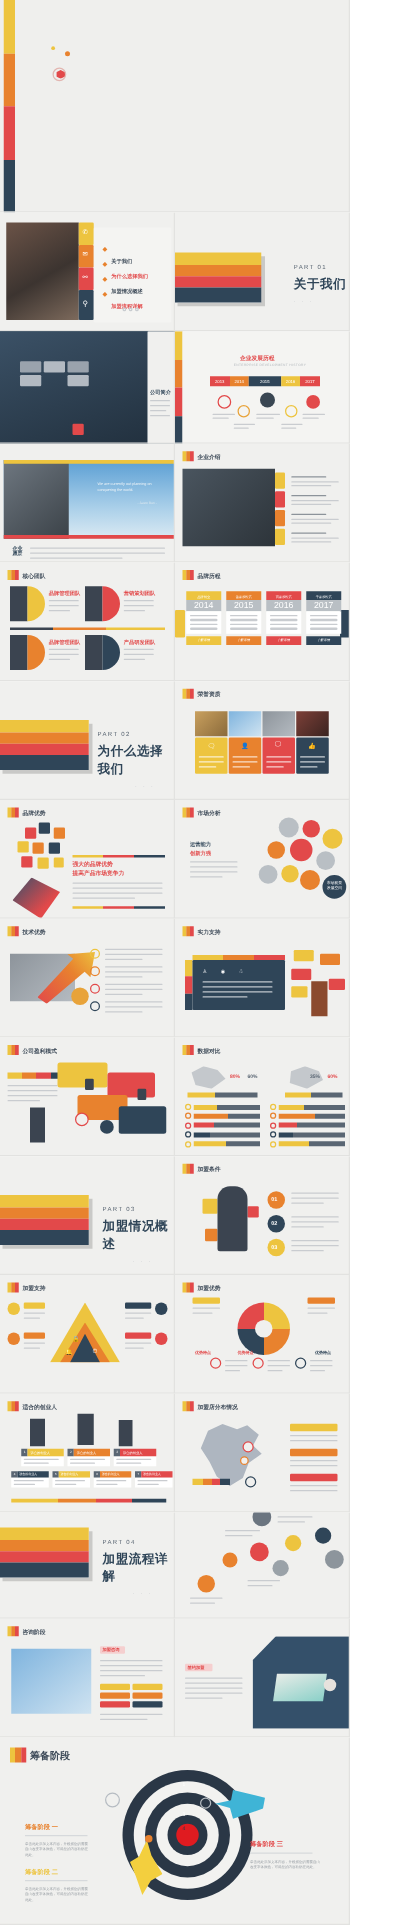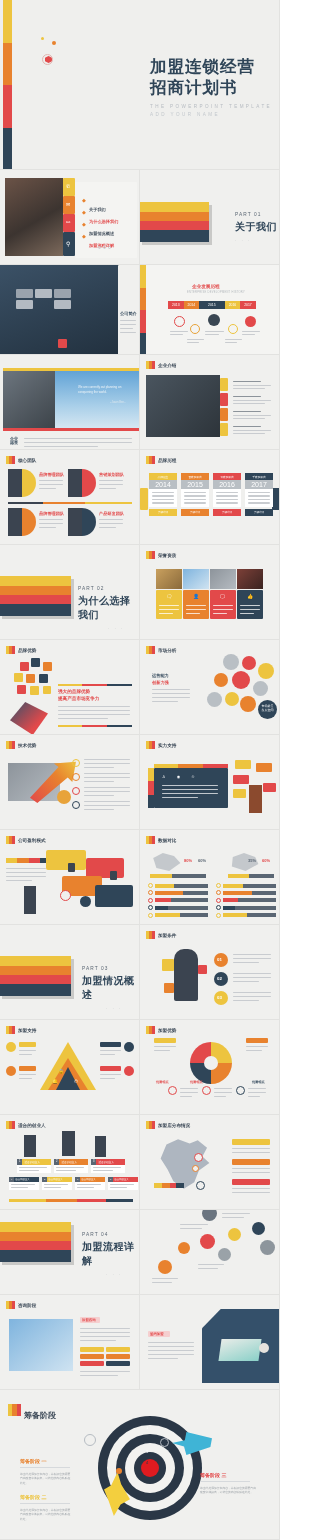--- a/index.html
+++ b/index.html
@@ -86,26 +86,20 @@
     <div class="cover-bars">
       <i style="background:#edc43f"></i>
         <i style="background:#e8822e"></i>
         <i style="background:#e2494a"></i>
         <i style="background:#2f4558"></i>
     </div>
     <div class="dot" style="left:41px;top:37px;width:3px;height:3px;background:#edc43f;"></div>
     <div class="dot" style="left:52px;top:41px;width:4px;height:4px;background:#e8822e;"></div>
     <div class="dot" style="left:45px;top:56px;width:7px;height:7px;background:#e2494a;clip-path:polygon(50% 0,100% 25%,100% 75%,50% 100%,0 75%,0 25%);border-radius:0;"></div>
     <div class="dot" style="left:42px;top:54px;width:11px;height:11px;border:.6px solid #e2b6b1;background:transparent;"></div>
-    <div class="cover-title">
-      <div class="t1">加盟连锁经营</div>
-      <div class="t2">招商计划书</div>
-      <div class="s1">THE  POWERPOINT  TEMPLATE</div>
-      <div class="s2">ADD YOUR NAME</div>
-    </div>
   </div>
 
   <div class="slide col-l" style="top:170px;height:95px;">
     <div class="pic" style="left:5px;top:8px;width:58px;height:78px;background:linear-gradient(150deg,#6b5347,#3c3430 55%,#7d6a5c);"></div>
     <div class="chip" style="left:63px;top:8px;width:12px;height:18px;background:#edc43f;"></div>
     <div class="chip" style="left:63px;top:26px;width:12px;height:18px;background:#e8822e;"></div>
     <div class="chip" style="left:63px;top:44px;width:12px;height:18px;background:#e2494a;"></div>
     <div class="chip" style="left:63px;top:62px;width:12px;height:24px;background:#2f4558;"></div>
     <div style="position:absolute;left:66px;top:13px;font-size:5px;color:#fff;">✆</div>
     <div style="position:absolute;left:66px;top:31px;font-size:5px;color:#fff;">✉</div>
@@ -902,21 +896,21 @@
   </div>
 
   <div class="slide full" style="top:1390px;height:150px;">
     <div class="sec-head" style="left:8px;top:8px;">
       <span class="plate" style="left:-4px;right:-12px;top:-4px;bottom:-4px;"></span>
       <span class="mk" style="width:13px;height:12px;">
           <i style="background:#edc43f"></i>
           <i style="background:#e8822e"></i>
           <i style="background:#e2494a"></i>
         </span>
-      <span class="tx" style="font-size:8px;margin-top:12px;">筹备阶段</span>
+      <span class="tx" style="font-size:8px;">筹备阶段</span>
     </div>
 
     <div class="target-wrap">
       <div class="tg" style="width:104px;height:104px;background:#2a3746;"></div>
       <div class="tg" style="width:86px;height:86px;background:#f2f2f0;"></div>
       <div class="tg" style="width:68px;height:68px;background:#2a3746;"></div>
       <div class="tg" style="width:50px;height:50px;background:#f2f2f0;"></div>
       <div class="tg" style="width:32px;height:32px;background:#2a3746;"></div>
       <div class="tg" style="width:18px;height:18px;background:#e01b20;"></div>
       <div style="position:absolute;left:48px;top:9px;font-size:4px;color:#fff;">1</div>

